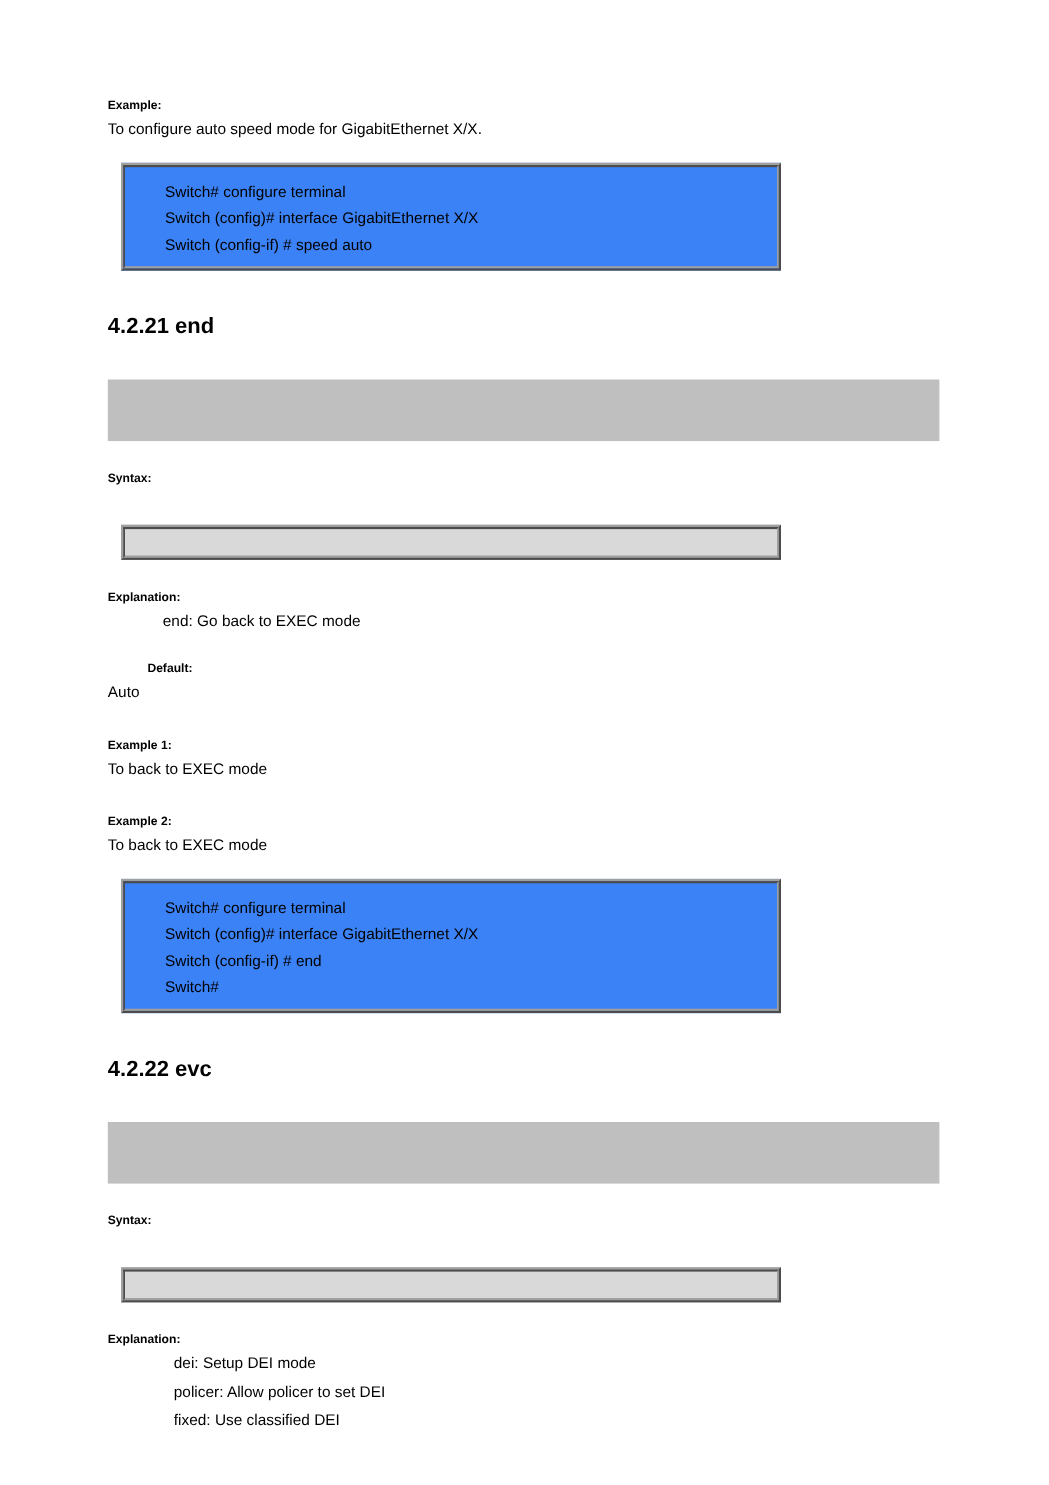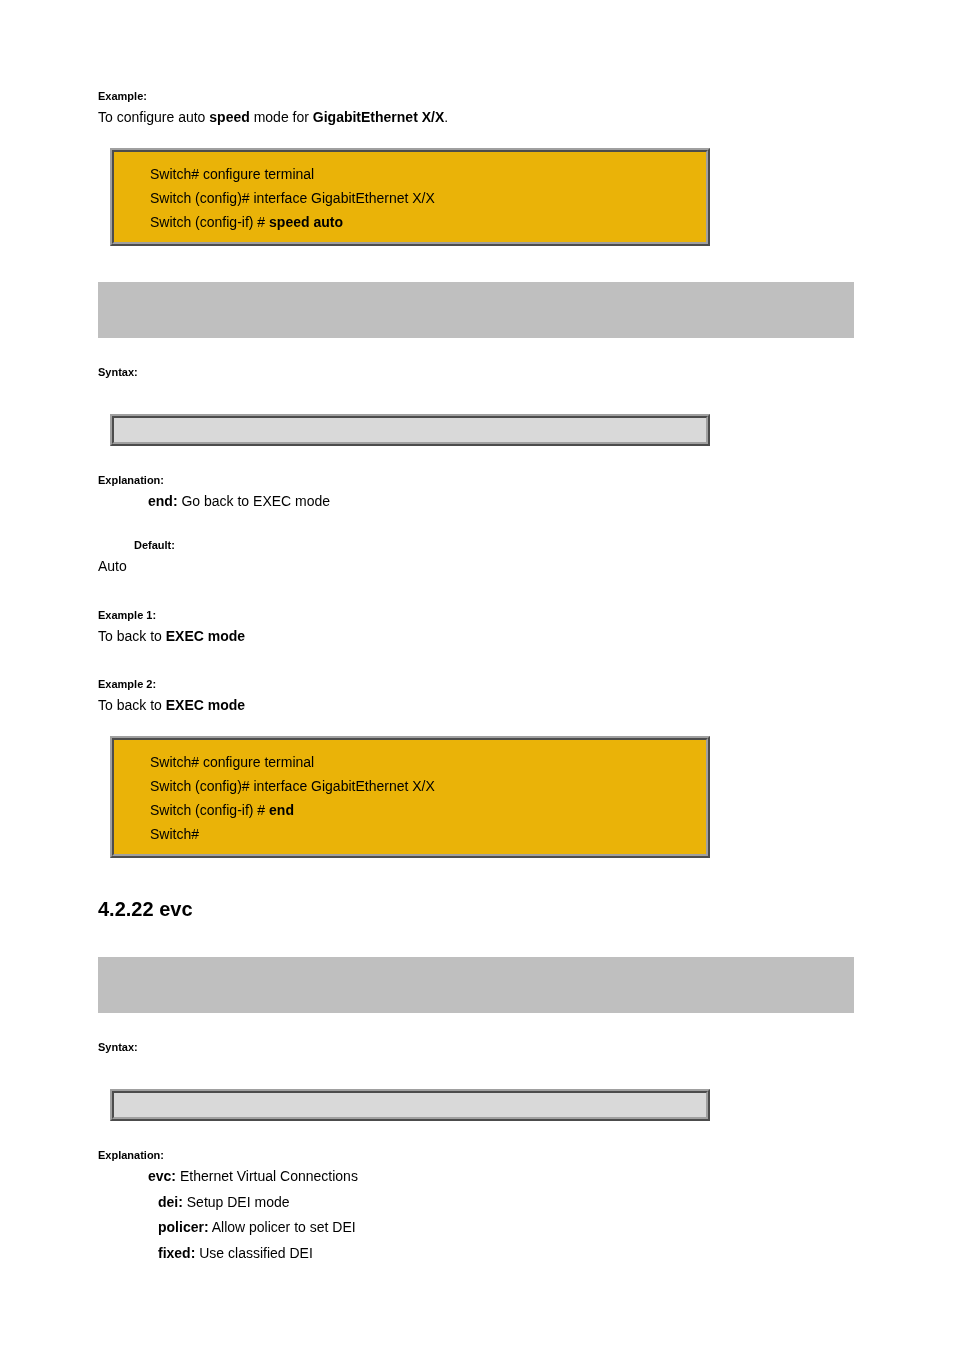--- a/index.html
+++ b/index.html
@@ -18,21 +18,21 @@
     min-height: 1350px;
     padding: 90px 98px 40px 98px;
     position: relative;
   }
   .line {
     font-size: 14px;
     line-height: 1.4;
     margin-bottom: 6px;
   }
   .bold {
-    font-weight: 700;
+    font-weight: 400;
   }
   .section-title {
     font-size: 20px;
     font-weight: 700;
     margin-top: 10px;
   }
   .sub-title {
     font-size: 11px;
     font-weight: 700;
     margin-top: 28px;
@@ -53,21 +53,21 @@
     height: 32px;
     margin-left: 12px;
     margin-top: 36px;
     background: #d9d9d9;
     border: 4px ridge #a0a0a0;
   }
   .code-box {
     width: 600px;
     margin-left: 12px;
     margin-top: 20px;
-    background: #eab308;
+    background: #3b82f6;
     border: 4px ridge #a0a0a0;
     padding: 10px 0 8px 0;
   }
   .code-box .code-line {
     font-size: 14px;
     padding: 4px 0 4px 36px;
   }
   .indent-small {
     padding-left: 50px;
   }
@@ -99,20 +99,23 @@
 </div>
 
 <div class="code-box">
   <div class="code-line">Switch# configure terminal</div>
   <div class="code-line">Switch (config)# interface GigabitEthernet X/X</div>
   <div class="code-line">
     <span>Switch (config-if) # </span><span class="bold">speed auto</span>
   </div>
 </div>
 
+<div class="section-title spaced-top">
+  <span>4.2.21 </span><span>end</span>
+</div>
 
 <div class="banner">
   <span style="padding-left:0;"></span>
 </div>
 
 <div class="sub-title">Syntax:</div>
 <div class="syntax-bar">
   <div class="syn-inner" style="visibility:hidden;"></div>
 </div>
 
@@ -150,23 +153,20 @@
 <div class="banner">
   <span style="padding-left:0;"></span>
 </div>
 
 <div class="sub-title">Syntax:</div>
 <div class="syntax-bar">
   <div class="syn-inner" style="visibility:hidden;"></div>
 </div>
 
 <div class="sub-title">Explanation:</div>
-<div class="line indent-small">
-  <span class="bold">evc:</span><span> Ethernet Virtual Connections</span>
-</div>
 <div class="line indent-med">
   <span class="bold">dei: </span><span>Setup DEI mode</span>
 </div>
 <div class="line indent-big">
   <span class="bold">policer:</span><span> Allow policer to set DEI</span>
 </div>
 <div class="line indent-big">
   <span class="bold">fixed: </span><span>Use classified DEI</span>
 </div>
 

